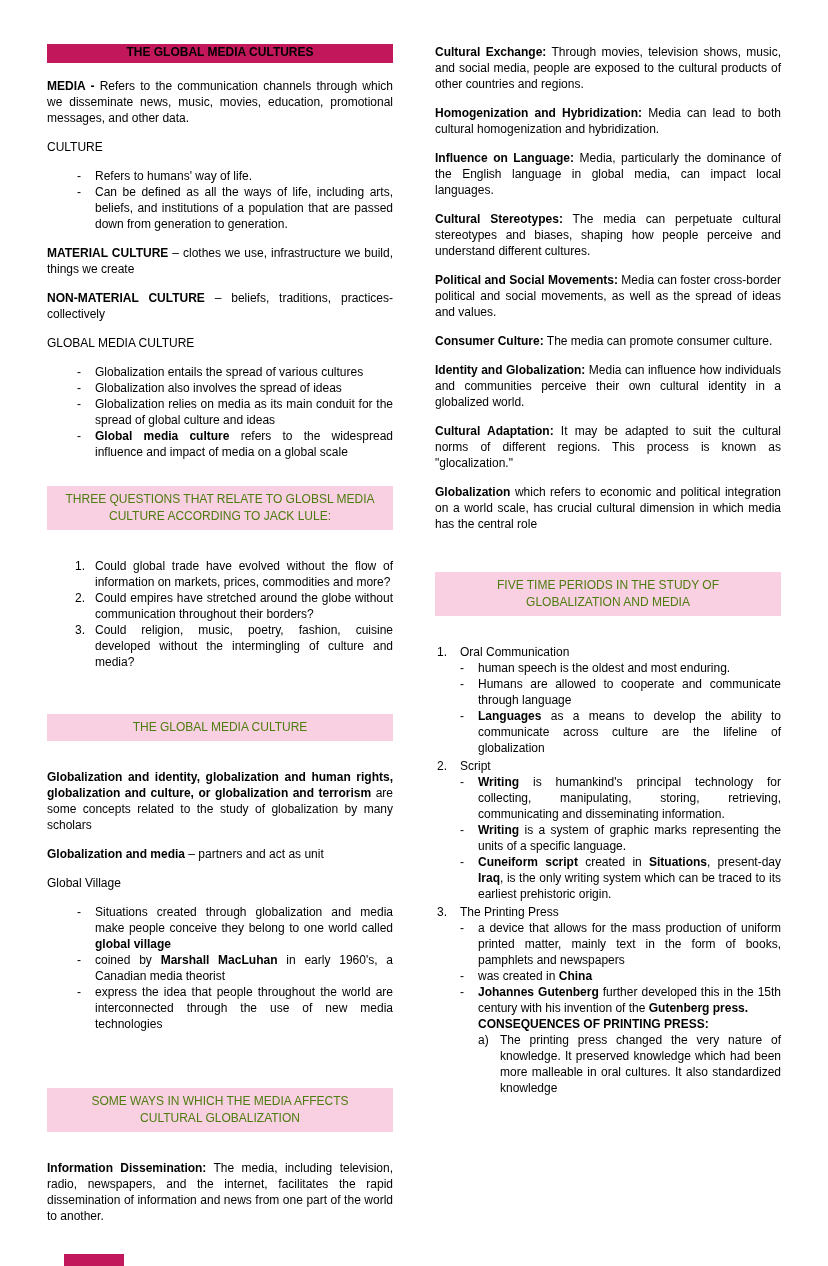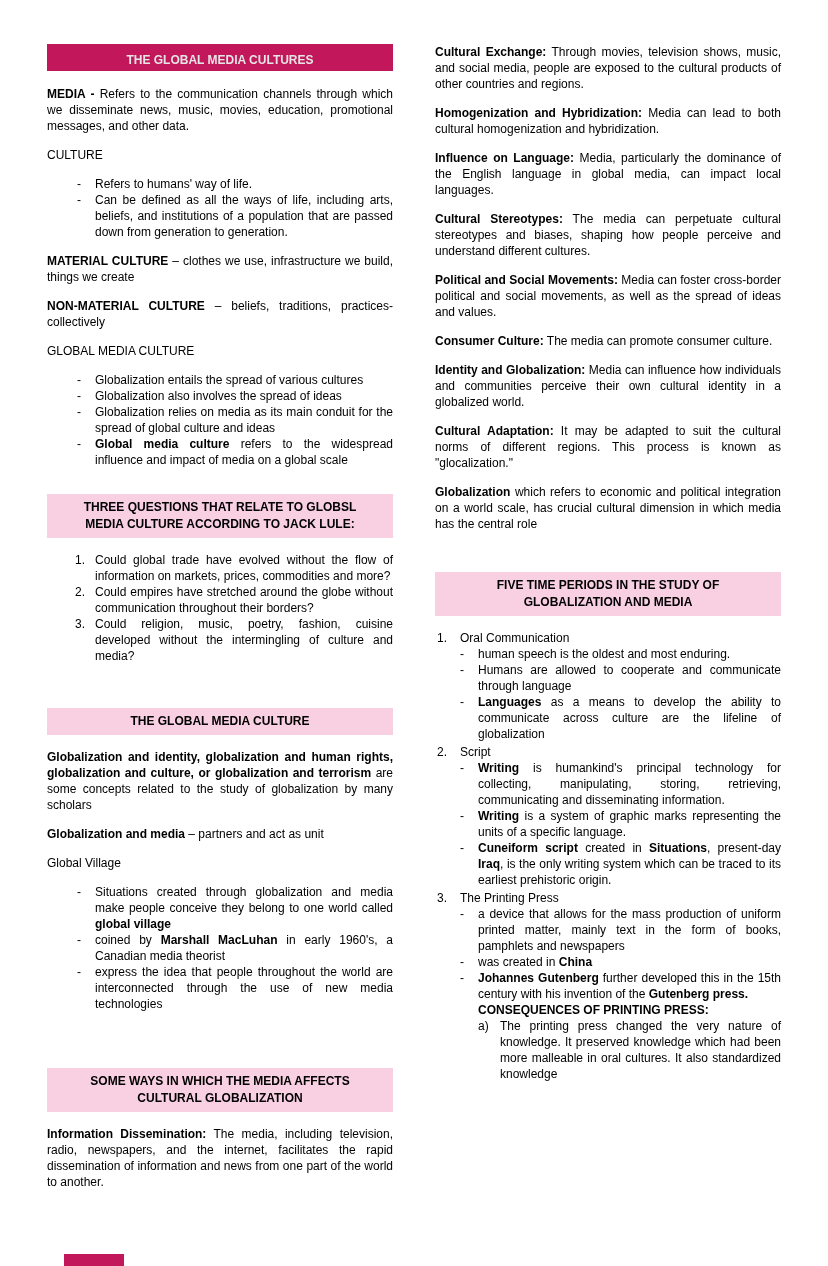--- a/index.html
+++ b/index.html
@@ -5,22 +5,22 @@
   html,body{margin:0;padding:0}
   body{
     width:828px;height:1266px;background:#ffffff;position:relative;overflow:hidden;
     font-family:"Liberation Sans","DejaVu Sans",sans-serif;
     font-size:12px;line-height:16px;color:#000;
   }
   b{font-weight:700}
   .page{display:flex;gap:42px;padding:44px 48px 0 47px}
   .col{width:346px;flex:0 0 346px}
 
-  .banner{background:#c2175b;color:#e5e5e5;font-weight:700;text-align:center;padding:8px 4px 3px;margin-bottom:15px}
-  .pink{background:#f9d0e2;color:#000000;font-weight:700;text-align:center;padding:5px 16px;margin-bottom:14px;line-height:17px}
+  .banner{background:#c2175b;color:#000000;font-weight:700;text-align:center;padding:0 4px 3px;margin-bottom:15px}
+  .pink{background:#f9d0e2;color:#4d7c0f;font-weight:400;text-align:center;padding:5px 16px;margin-bottom:28px;line-height:17px}
   .mt-a{margin-top:26px}.mt-b{margin-top:44px}.mt-c{margin-top:56px}.mt-d{margin-top:36px}.mt-e{margin-top:40px}
 
   .para{text-align:justify;margin:0 0 13px}
   .heading{font-weight:400;margin:8px 0 13px}
 
   .dash-list{margin:0 0 13px}
   .dash-item{position:relative;padding-left:48px;text-align:justify}
   .dash-item::before{content:"-";position:absolute;left:30px}
 
   ol.qs{list-style:none;counter-reset:q;margin:0 0 13px;padding:0}

